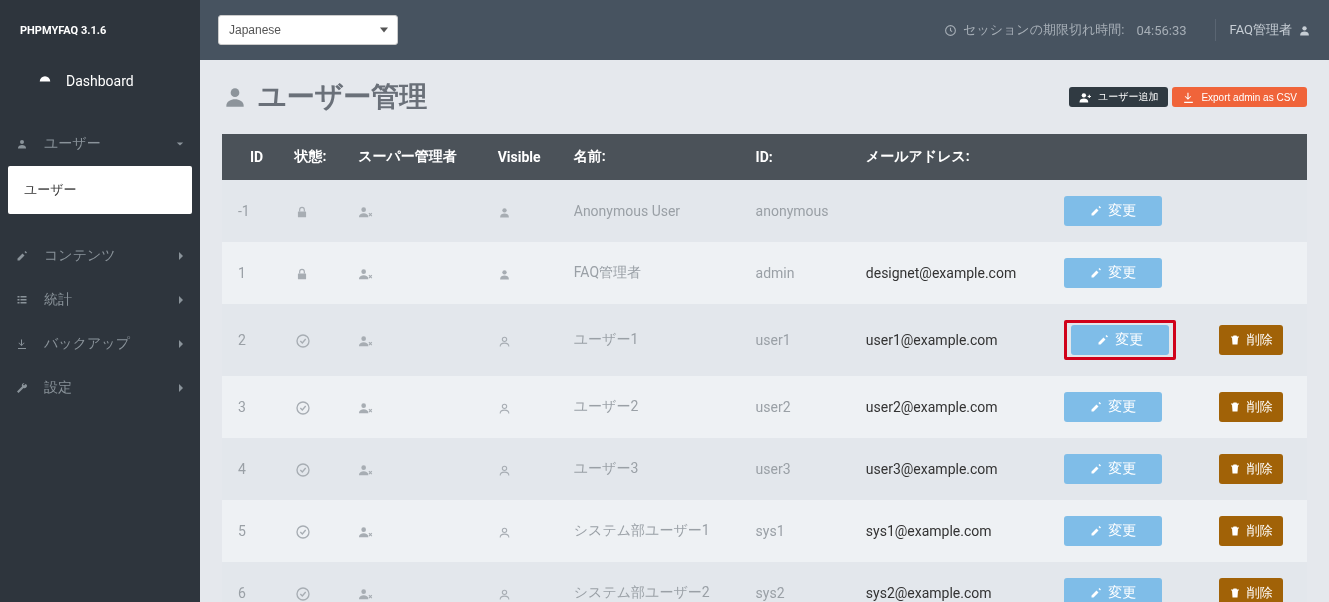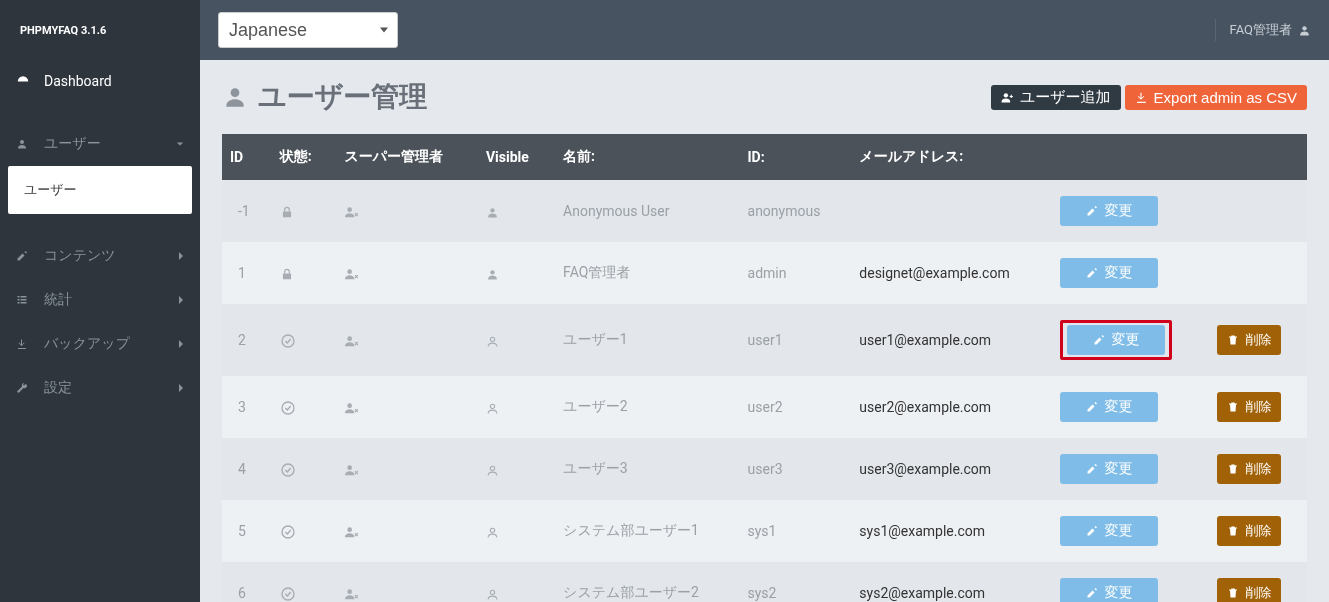--- a/index.html
+++ b/index.html
@@ -2,52 +2,52 @@
 <html><head>
 <meta charset="utf-8">
 <style>
 * { margin: 0; padding: 0; box-sizing: border-box; }
 body { font-family: -apple-system, "Segoe UI", Roboto, "Helvetica Neue", Arial, sans-serif; font-size: 14px; background: #e5e8ed; color: #333; width: 1329px; height: 602px; overflow: hidden; }
 
 
 .sidebar { position: fixed; left: 0; top: 0; width: 200px; height: 100%; background: #2e353d; color: #fff; }
 .brand { height: 60px; display: flex; align-items: center; padding: 0 20px; font-weight: bold; font-size: 11px; }
 .nav-item { display: flex; align-items: center; padding: 13px 16px; color: #8a939a; cursor: pointer; font-size: 14px; justify-content: space-between; }
-.nav-item.active { color: #fff; }
+.nav-item.active { color: #fff; margin-left: 22px; }
 .nav-item .icon { width: 18px; margin-right: 10px; display:inline-flex; }
 .nav-item .label { flex: 1; }
 .nav-item .chev { font-size: 10px; color: #8a939a; }
 .submenu { background: #fff; margin: 0 8px 6px 8px; border-radius: 2px; padding: 6px 0; }
 .submenu .sub-item { padding: 9px 16px; color: #333; font-size: 13px; cursor: pointer; }
 
 
 .topbar { position: fixed; left: 200px; top: 0; right: 0; height: 60px; background: #475360; display: flex; align-items: center; padding: 0 18px; color: #c7ced5; font-size: 13px; }
-.topbar select { background: #fff; border: 1px solid #ccc; border-radius: 3px; padding: 7px 40px 7px 10px; font-size: 18px; color: #555; appearance: none; width: 180px; }
+.topbar select { background: #fff; border: 1px solid #ccc; border-radius: 3px; padding: 7px 40px 7px 10px; font-size: 12px; color: #555; appearance: none; width: 180px; }
 .sel-wrap { position: relative; }
 .sel-wrap::after { content: ""; position: absolute; right: 10px; top: 50%; width: 0; height: 0; border-left: 4px solid transparent; border-right: 4px solid transparent; border-top: 5px solid #555; transform: translateY(-50%); }
 .topbar .spacer { flex: 1; }
 .topbar .session { display: flex; align-items: center; gap: 6px; margin-right: 14px; color: #a6aeb6; }
 .topbar .divider { width: 1px; height: 22px; background: #5a6572; margin: 0 14px; }
 .topbar .admin { display: flex; align-items: center; gap: 6px; color: #c7ced5; cursor: pointer;}
 
 
 .main { position: fixed; left: 200px; top: 60px; right: 0; bottom: 0; overflow: auto; padding: 18px 22px; }
 .page-head { display: flex; align-items: center; justify-content: space-between; margin-bottom: 18px; }
 .page-head h1 { font-size: 28px; font-weight: 700; color: #6a7079; display: flex; align-items: center; gap: 10px; }
 .btns { display: flex; gap: 4px; }
-.btn { display: inline-flex; align-items: center; gap: 6px; border: none; border-radius: 3px; padding: 3px 10px; font-size: 15px; cursor: pointer; color: #fff; }
+.btn { display: inline-flex; align-items: center; gap: 6px; border: none; border-radius: 3px; padding: 3px 10px; font-size: 10px; cursor: pointer; color: #fff; }
 .btn-dark { background: #303a42; }
 .btn-orange { background: #f0643a; }
 .btn-blue { background: #7fbde8; font-size: 14px; padding: 6px 26px; }
 .btn-red { background: #a16207; font-size: 13px; padding: 6px 10px; }
 
 
 table { width: 100%; border-collapse: collapse; }
 thead th { background: #4b5259; color: #fff; text-align: left; padding: 14px 12px; font-weight: bold; font-size: 14px; }
-thead th:first-child { padding-left: 8px; }
+thead th:first-child { padding-left: 28px; }
 tbody td { padding: 16px 12px; color: #9aa0a6; font-size: 14px; vertical-align: middle; }
 tbody td.dark { color: #333; }
 tbody tr:nth-child(odd) { background: #e3e7ec; }
 tbody tr:nth-child(even) { background: #eef1f4; }
 tbody td:first-child { padding-left: 16px; }
 
 .ic { display:inline-block; vertical-align:middle; }
 .highlight-box { border: 3px solid #d0021b; padding: 2px 4px; border-radius: 2px; display: inline-block; }
 
 td.actions { white-space: nowrap; }
@@ -155,20 +155,30 @@
   </div>
 </div>
 
 <div class="topbar">
   <div class="sel-wrap">
     <select>
       <option>Japanese</option>
     </select>
   </div>
   <div class="spacer"></div>
+  <div class="session">
+    <span>
+      <svg width="13" height="13" viewBox="0 0 24 24" fill="none" stroke="#a6aeb6" stroke-width="2">
+          <circle cx="12" cy="12" r="9"></circle>
+          <path d="M12 7v5l3 2"></path>
+        </svg>
+    </span>
+    <span>セッションの期限切れ時間:</span>
+    <span style="margin-left:6px;">04:56:33</span>
+  </div>
   <div class="divider"></div>
   <div class="admin">
     <span>FAQ管理者</span>
     <span>
       <svg width="13" height="13" viewBox="0 0 24 24" fill="#c7ced5">
           <circle cx="12" cy="8" r="4"></circle>
           <path d="M4 20c0-4 4-6 8-6s8 2 8 6v1H4z"></path>
         </svg>
     </span>
   </div>

